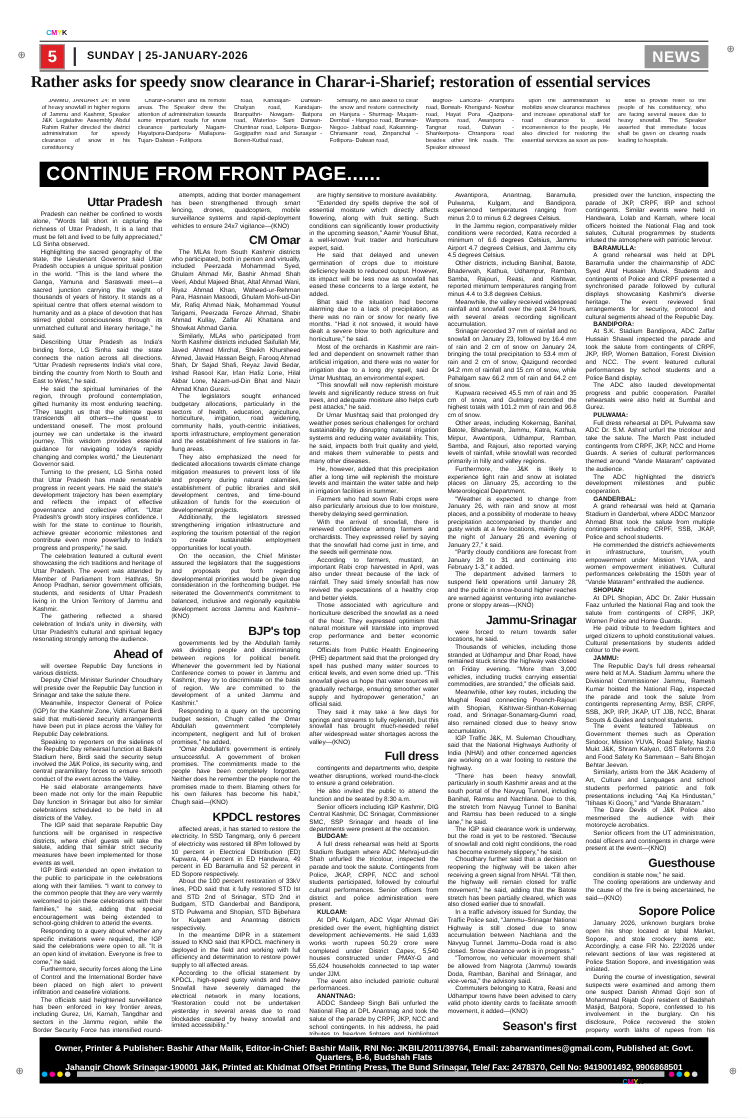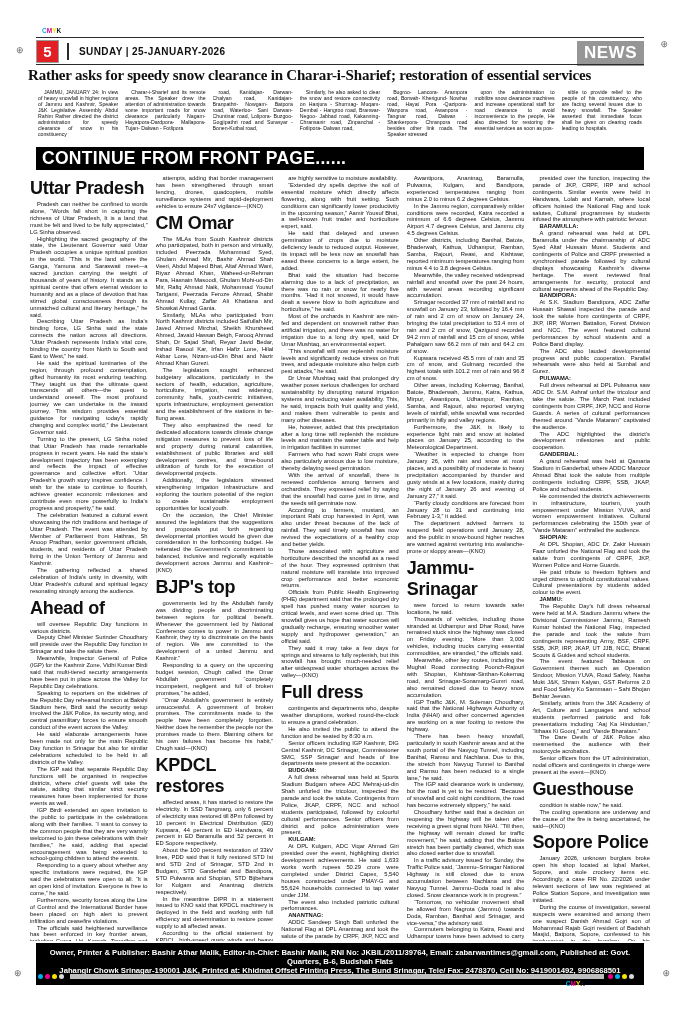--- a/index.html
+++ b/index.html
@@ -12,37 +12,37 @@
   
   .rule{position:absolute;left:36px;right:36px;border-top:1px solid #2a2a2a;}
   .mastrow{position:absolute;left:36px;right:36px;top:40px;height:23px;display:flex;align-items:center;}
   .pagenum{width:21px;height:21px;background:#e12026;border:1px solid #9a9a9a;color:#fff;
            font-weight:bold;font-size:15px;display:flex;align-items:center;justify-content:center;flex:0 0 auto;}
   .mast-title{font-family:"Liberation Serif",serif;font-size:19px;margin-left:7px;white-space:nowrap;letter-spacing:-0.3px;}
   .mast-title .bold{font-weight:bold;}
   .pipe{width:2px;height:17px;background:#2a2a2a;margin:0 10px 0 8px;flex:0 0 auto;}
   .mast-date{font-size:10px;font-weight:bold;letter-spacing:.4px;white-space:nowrap;}
   .news-badge{position:absolute;right:0;top:1px;background:#969696;color:#fff;font-weight:bold;
-              font-size:17px;padding:2px 7px 3px;letter-spacing:.5px;}
+              font-size:14px;padding:2px 7px 3px;letter-spacing:.5px;}
   
   .headline{position:absolute;left:28px;right:28px;top:66px;margin:0;text-align:left;
             font-family:"Liberation Serif",serif;font-weight:bold;font-size:15px;letter-spacing:-0.2px;line-height:18px;}
   
   .topstory{position:absolute;left:38px;right:38px;top:90px;height:55px;display:flex;gap:7px;overflow:hidden;}
   .topcol{flex:1;overflow:hidden;}
   .topp{margin:0;font-size:5.2px;line-height:5.95px;text-align:justify;text-indent:6px;}
   
   .banner{position:absolute;left:36px;right:36px;top:147px;height:23px;background:#000;color:#fff;
           display:flex;align-items:center;padding-left:6px;font-weight:bold;font-size:17.5px;letter-spacing:.3px;}
   
   .lower{position:absolute;left:30px;right:30px;top:175px;height:766px;display:flex;gap:8px;}
   .col{flex:1;overflow:hidden;}
   .bodyp{margin:0;font-size:5.8px;line-height:6.9px;text-align:justify;text-indent:7px;}
   .slabel{font-weight:bold;}
-  .shead{margin:3px 0 2px;text-align:left;font-size:18px;font-weight:bold;letter-spacing:-0.3px;}
+  .shead{margin:3px 0 2px;text-align:right;font-size:11px;font-weight:bold;letter-spacing:-0.3px;}
   
   .footer{position:absolute;left:36px;right:36px;top:943px;height:42px;background:#000;color:#fff;
           text-align:center;font-weight:bold;font-size:7.7px;line-height:9.4px;padding-top:4.5px;box-sizing:border-box;}
   .regrow{position:absolute;left:38px;right:44px;top:973px;height:6px;display:flex;align-items:center;}
   .dot{width:5px;height:5px;border-radius:50%;margin-right:2px;flex:0 0 auto;}
   .dot.c{background:#00adee}.dot.m{background:#ec008c}.dot.y{background:#f5e400}.dot.w{background:#d9d9d9}
   .regbar{flex:1;height:5px;background:#bcbdbf;margin:0 4px;}
 </style>
 </head>
 <body>

